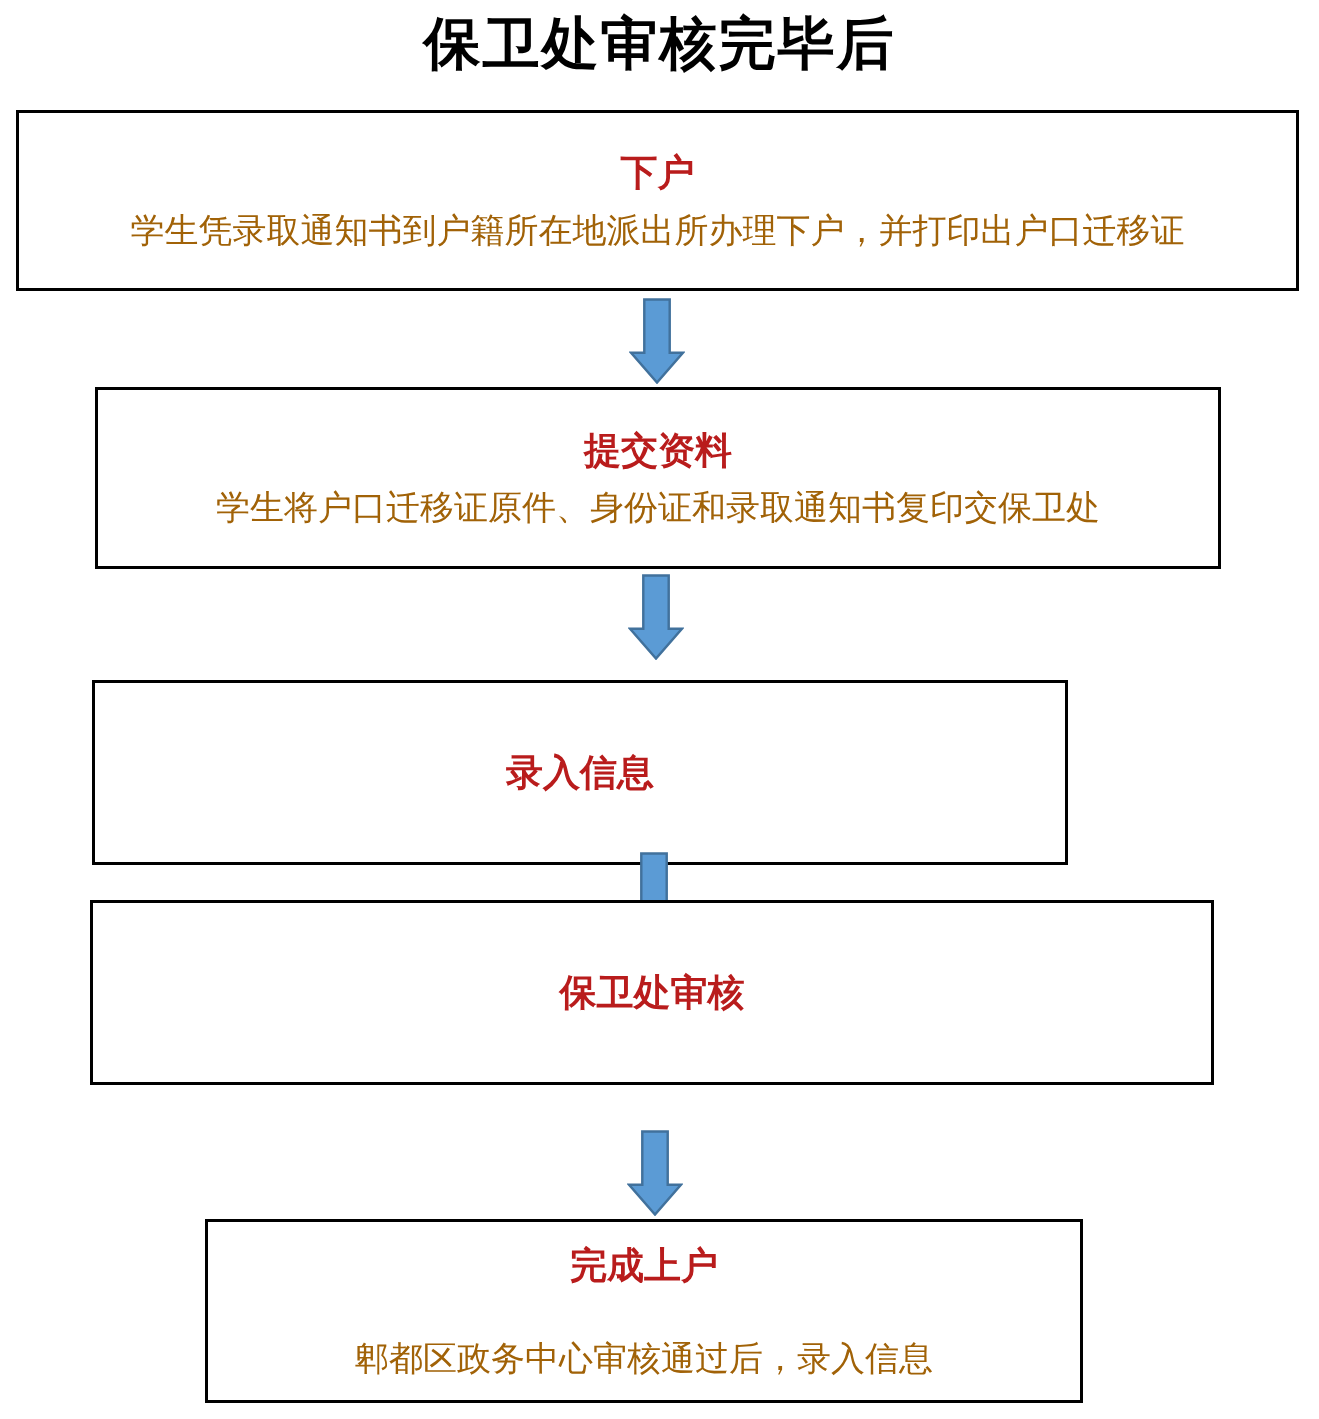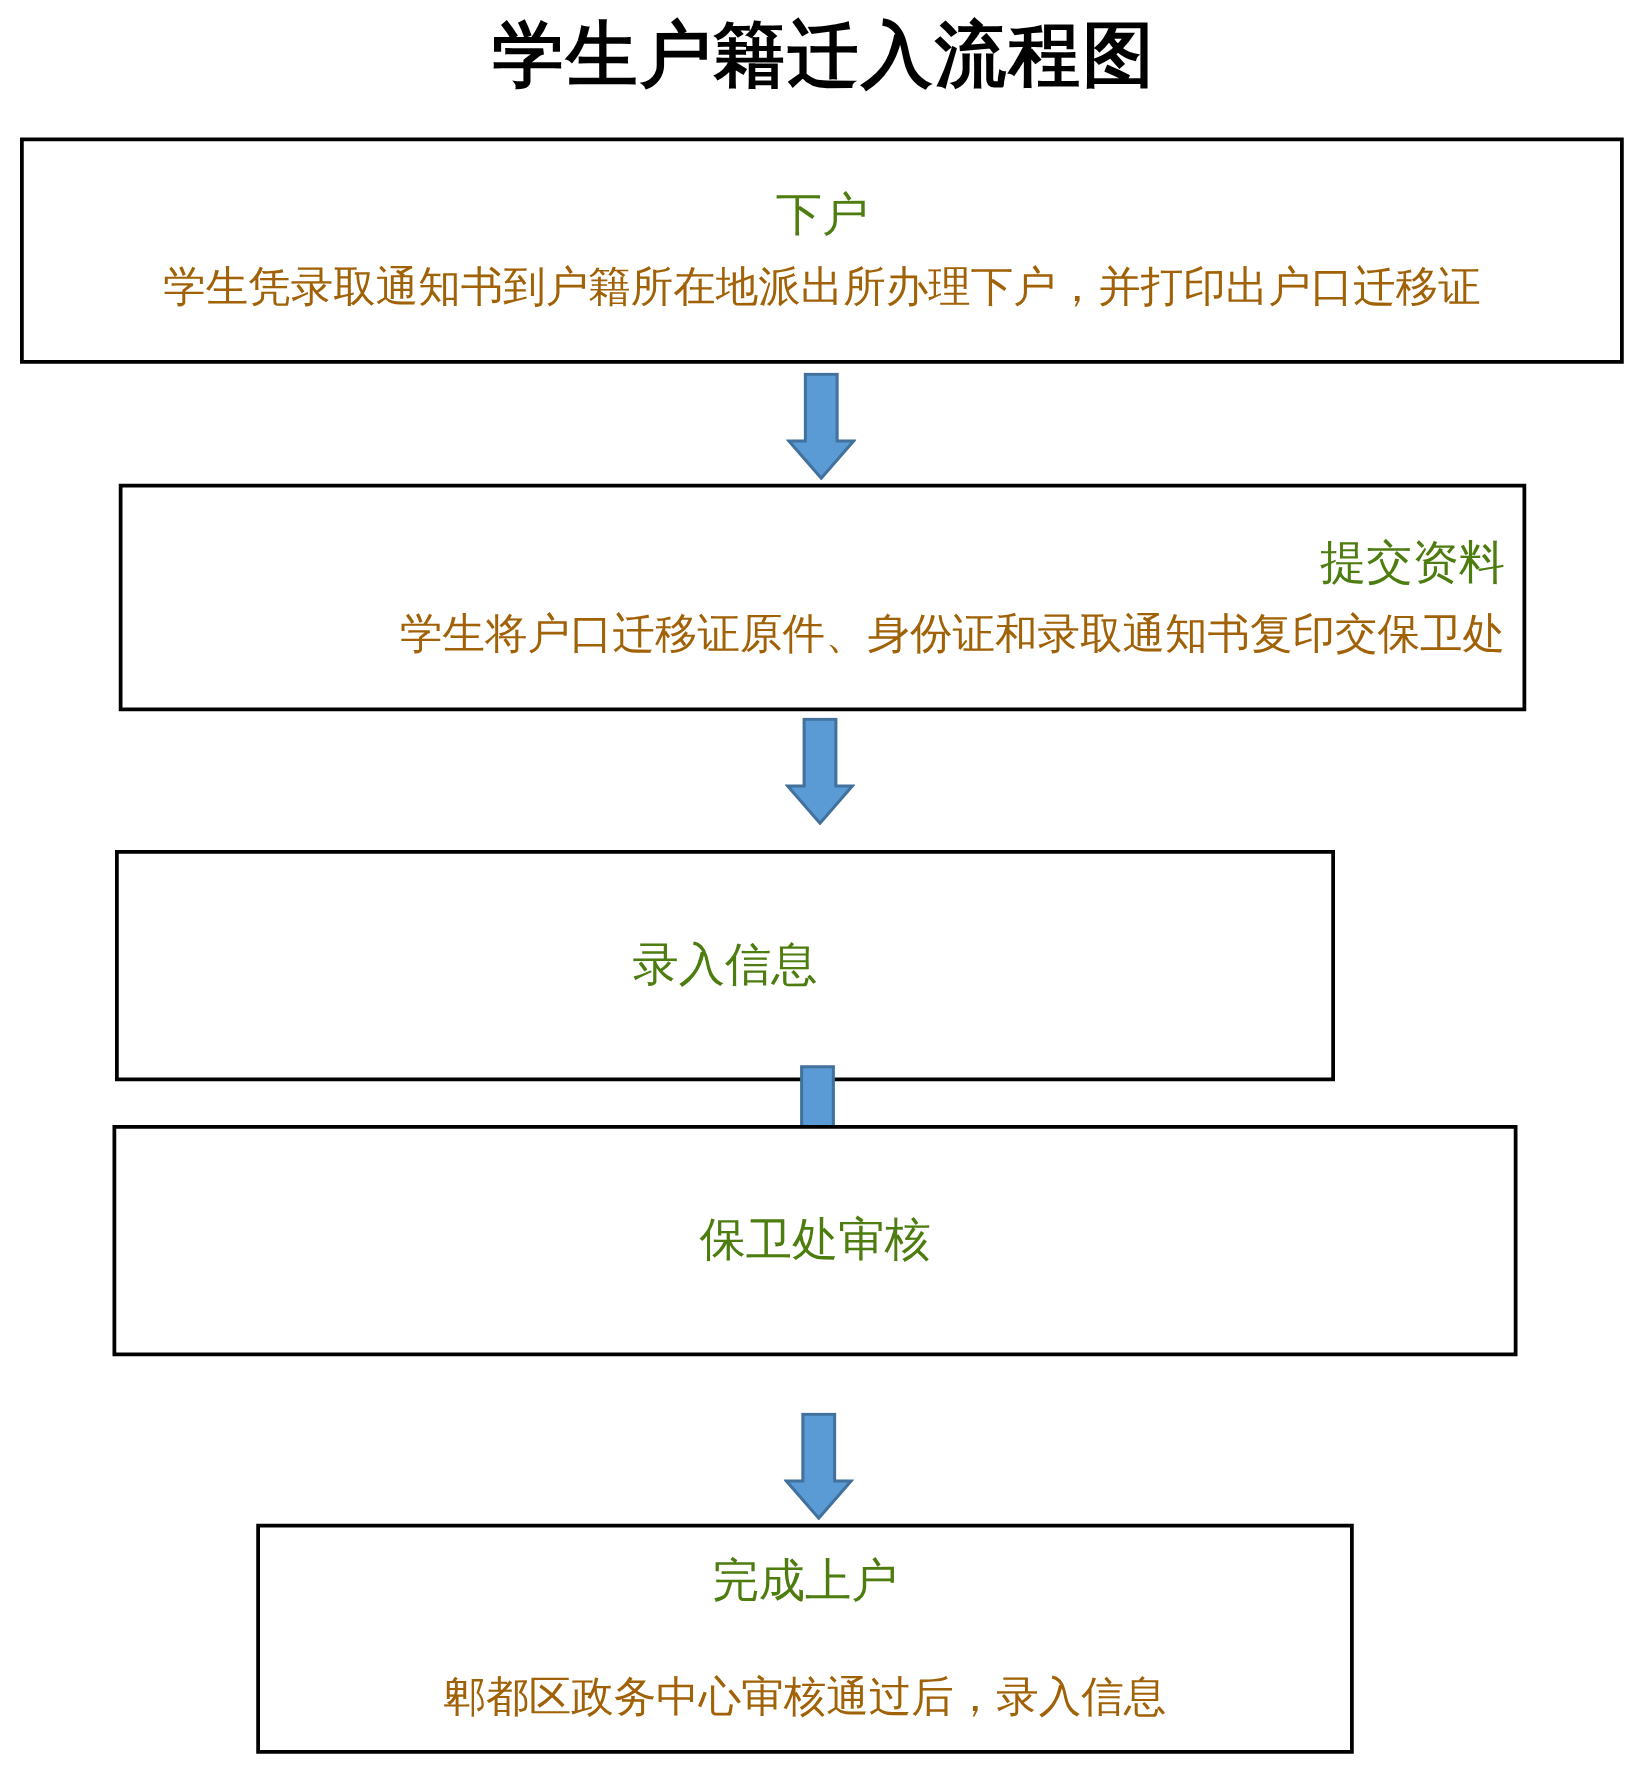--- a/index.html
+++ b/index.html
@@ -33,56 +33,56 @@
     display: flex;
     flex-direction: column;
     align-items: center;
     justify-content: center;
     text-align: center;
     padding: 0 14px;
   }
 
   .step-heading {
     font-size: 37px;
-    font-weight: normal;
-    color: #4d7c0f;
+    font-weight: bold;
+    color: #b91c1c;
     line-height: 1.25;
   }
 
   .step-desc {
     font-size: 34px;
     color: #a16207;
     line-height: 1.3;
     margin-top: 12px;
     white-space: nowrap;
   }
 
   .box-1 { left: 16px;  top: 110px;  width: 1283px; height: 181px; }
-  .box-2 { left: 95px;  top: 387px;  width: 1126px; height: 182px; align-items: flex-end; }
+  .box-2 { left: 95px;  top: 387px;  width: 1126px; height: 182px; }
   .box-3 { left: 92px;  top: 662px;  width: 976px; height: 185px; margin-top: 18px; }
   .box-4 { left: 90px;  top: 900px;  width: 1124px; height: 185px; }
   .box-5 { left: 205px; top: 1219px; width: 878px;  height: 184px; gap: 35px; }
 
   .down-arrow {
     position: absolute;
     width: 56px;
     height: 86px;
     display: block;
   }
   .arrow-1 { left: 629px; top: 298px; }
   .arrow-2 { left: 628px; top: 574px; }
   .arrow-3 { left: 626px; top: 852px; }
   .arrow-4 { left: 627px; top: 1130px; }
 </style>
 </head>
 <body>
 
 <div class="canvas">
 
-  <h1 class="title">学生户籍迁入流程图</h1>
+  <h1 class="title">保卫处审核完毕后</h1>
 
   <section class="step-box box-1">
     <div class="step-heading">下户</div>
     <div class="step-desc">学生凭录取通知书到户籍所在地派出所办理下户，并打印出户口迁移证</div>
   </section>
 
   <svg class="down-arrow arrow-1" viewBox="0 0 56 88" aria-hidden="true">
     <polygon points="15,1.5 41,1.5 41,56 54.5,56 28,86.5 1.5,56 15,56" stroke-width="2.5" stroke-linejoin="miter" fill="#5B9BD5" stroke="#41719C"></polygon>
   </svg>
 

